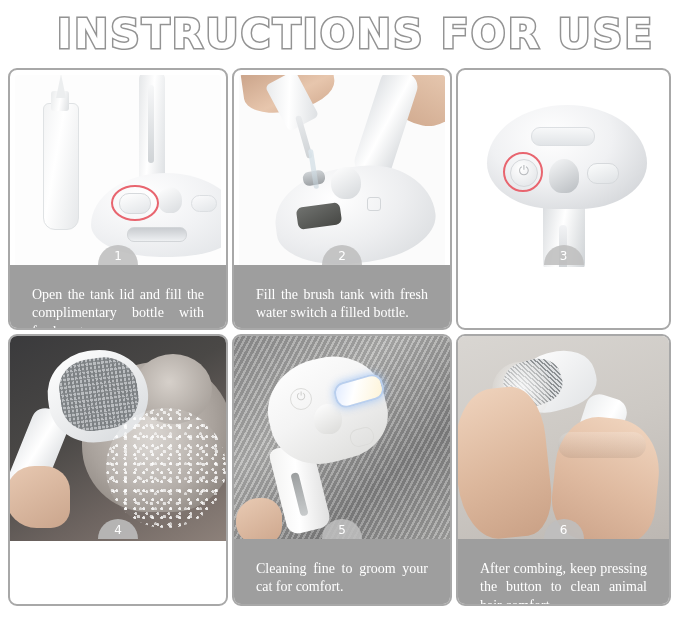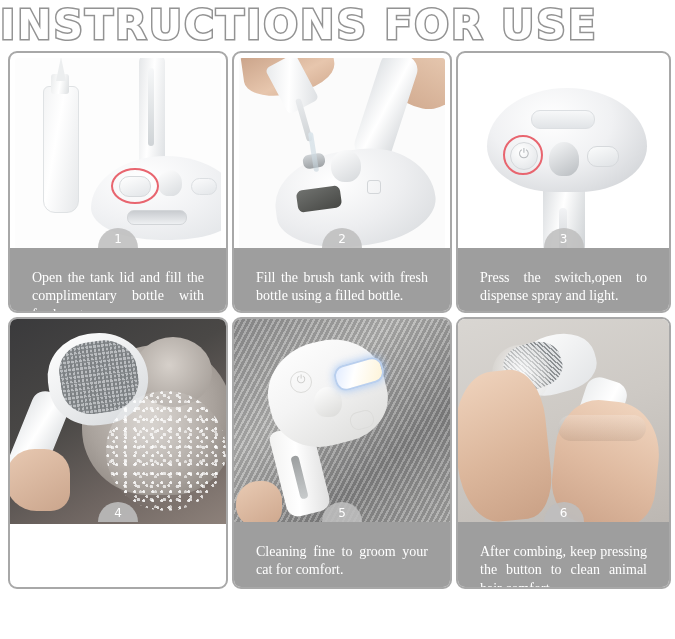--- a/index.html
+++ b/index.html
@@ -15,24 +15,25 @@
   }
   .page {
     position: relative;
     width: 675px;
     height: 639px;
     background: #ffffff;
   }
 
   
   .title-wrap {
-    height: 51px;
+    height: 68px;
     display: flex;
     align-items: center;
-    justify-content: flex-start;
+    justify-content: center;
+    margin-left: 36px;
   }
   .title {
     font-family: "DejaVu Sans", sans-serif;
     font-size: 41px;
     font-weight: bold;
     letter-spacing: 2px;
     color: #ffffff;
     -webkit-text-stroke: 3px #939393;
     paint-order: stroke fill;
     text-stroke: 3px #939393;
@@ -545,38 +546,35 @@
         <div class="p2-hole"></div>
         <div class="p2-knob"></div>
         <div class="p2-slot"></div>
         <div class="p2-icon"></div>
         <div class="p2-bottle"></div>
         <div class="p2-tip"></div>
         <div class="p2-stream"></div>
       </div>
       <div class="badge">2</div>
       <div class="caption">
-        <p>Fill the brush tank with fresh bottle using a filled bottle.</p>
+        <p>Fill the brush tank with fresh water switch a filled bottle.</p>
       </div>
     </div>
 
     <div class="card row-top">
       <div class="photo p3">
         <div class="p3-neck"></div>
         <div class="p3-head"></div>
         <div class="p3-slot"></div>
         <div class="p3-power"></div>
         <div class="p3-knob"></div>
         <div class="p3-oval"></div>
         <div class="redring"></div>
       </div>
       <div class="badge">3</div>
-      <div class="caption">
-        <p>Press the switch,open to dispense spray and light.</p>
-      </div>
     </div>
 
     <div class="card row-bottom">
       <div class="photo p4">
         <div class="p4-cat"></div>
         <div class="p4-cat-head"></div>
         <div class="p4-handle"></div>
         <div class="p4-brushhead"></div>
         <div class="p4-bristles"></div>
         <div class="p4-mist"></div>

